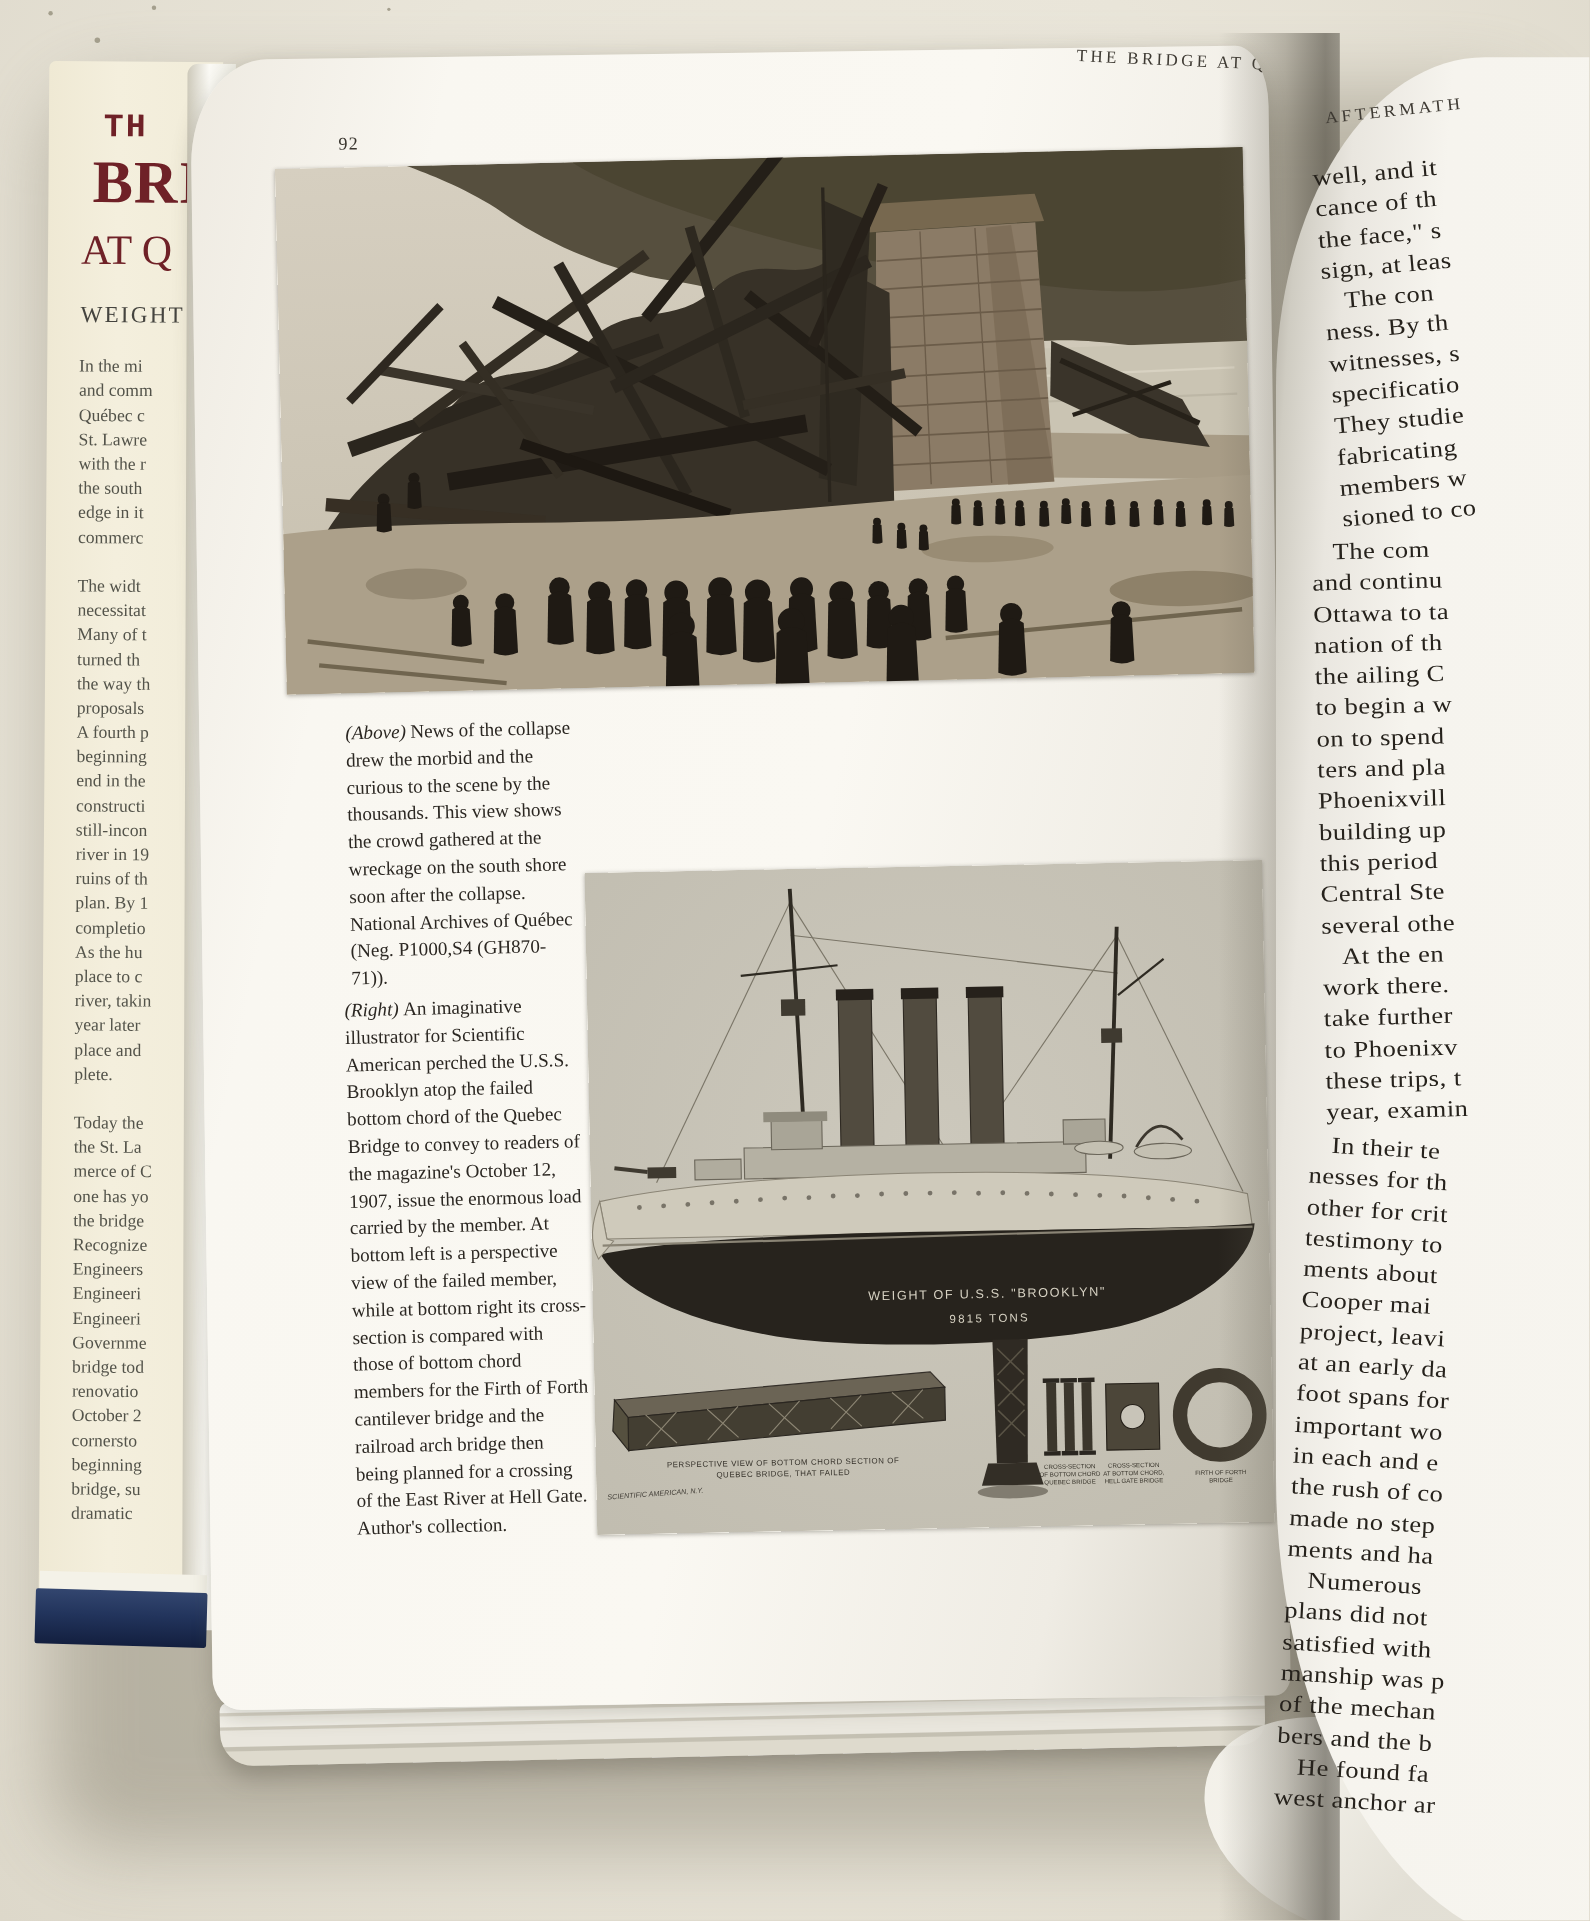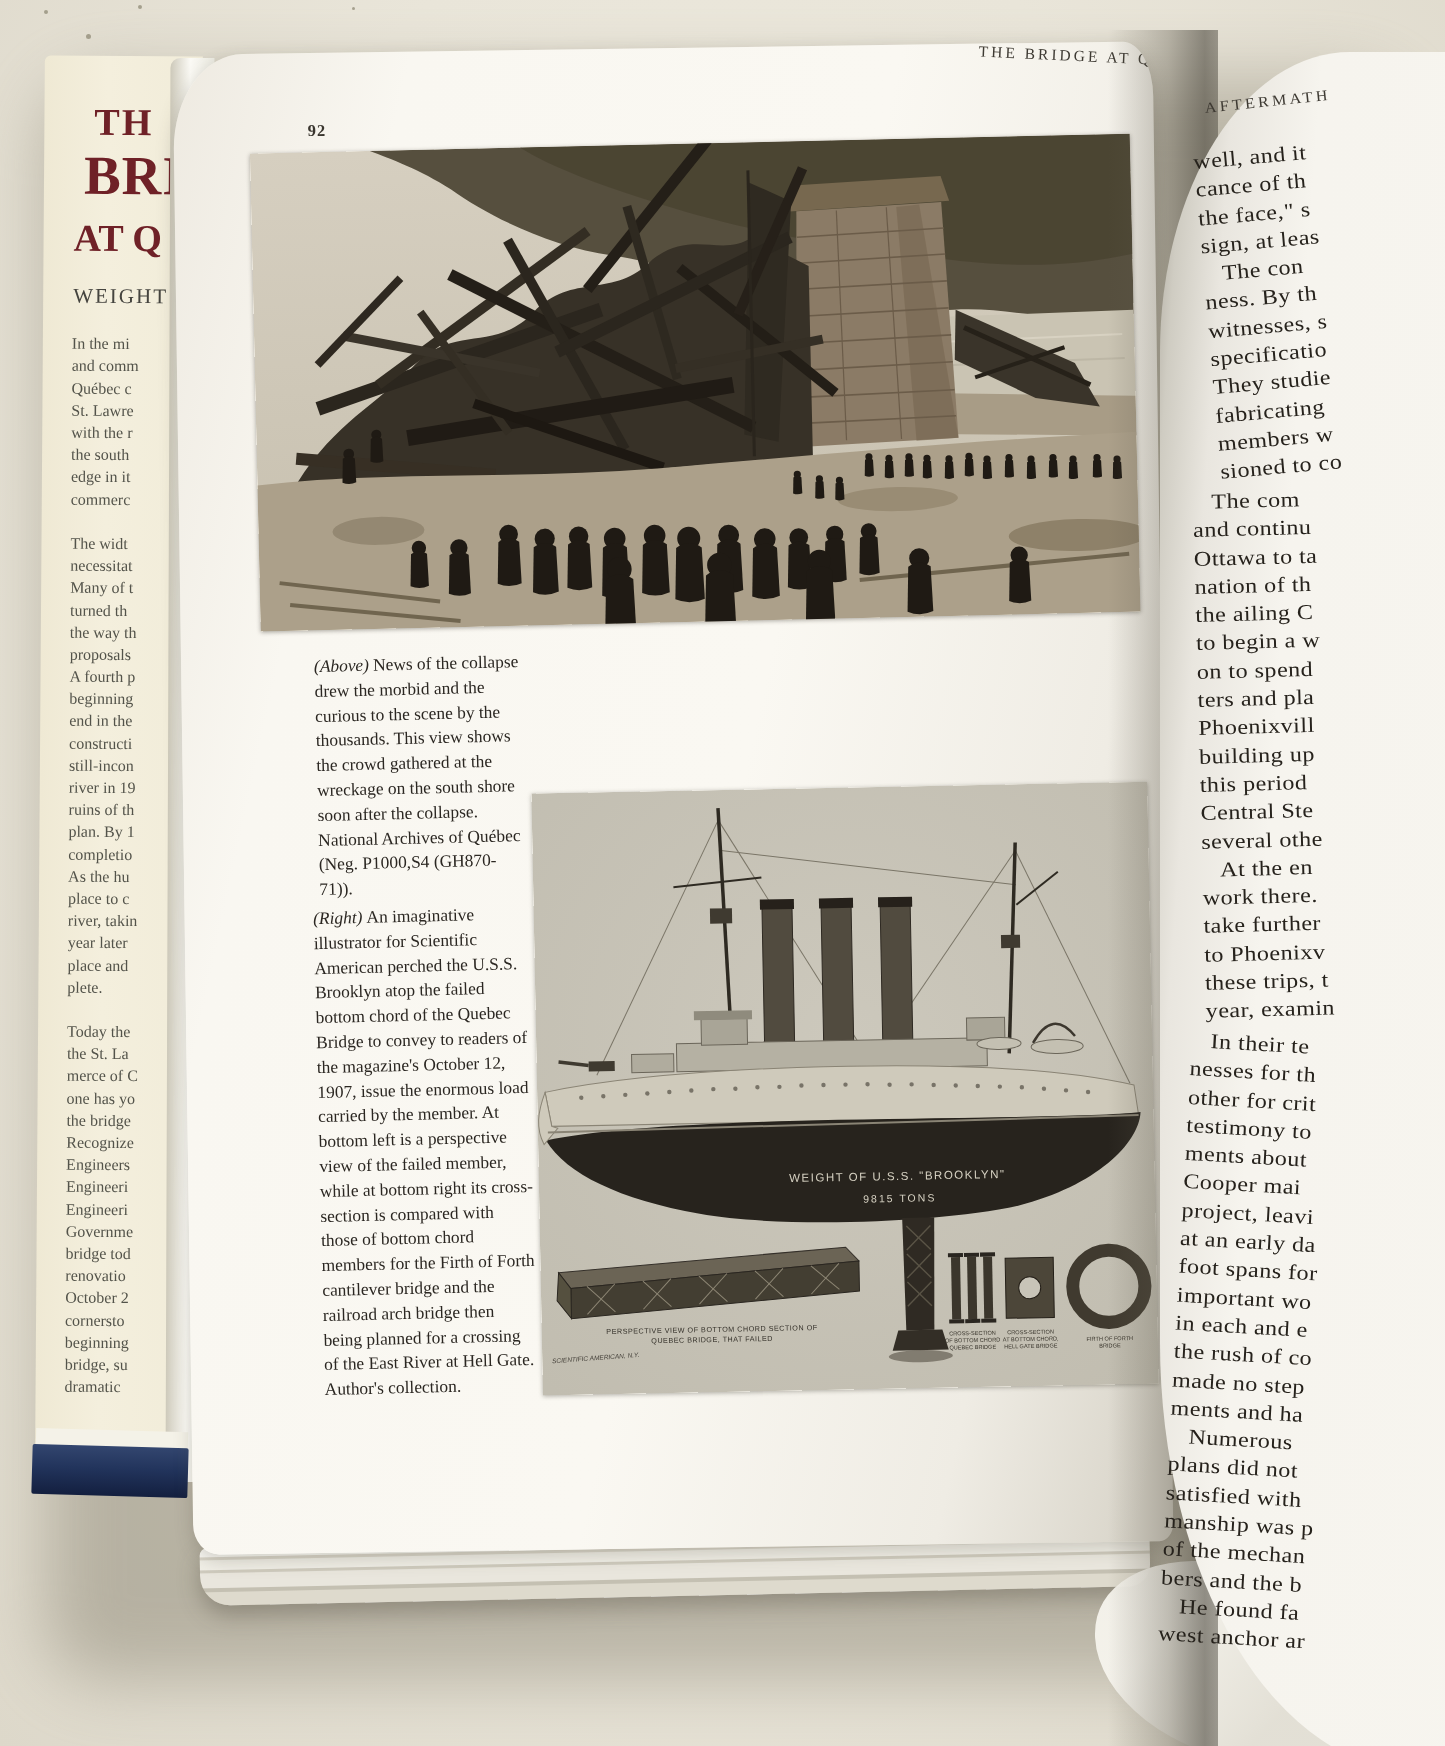--- a/index.html
+++ b/index.html
@@ -6,40 +6,40 @@
   body{background:#dcd7c9;font-family:"Liberation Serif", serif;}
   .frame{position:relative;width:1445px;height:1746px;overflow:hidden;
     background:radial-gradient(ellipse at 50% 40%, #efebe0 0%, #e9e5d9 55%, #ddd8ca 100%);}
   .speck{position:absolute;border-radius:50%;background:#8f8a76;opacity:.75;}
   .book-shadow{position:absolute;left:45px;top:80px;width:1360px;height:1600px;
     background:#837d6b;filter:blur(34px);opacity:.45;border-radius:60px;}
   
   .jacket{position:absolute;left:40px;top:56px;width:158px;height:1398px;overflow:hidden;
     background:linear-gradient(90deg,#efe9d4 0%,#f4efdd 40%,#f1ecd9 100%);
     transform:rotate(.4deg);border-radius:6px 0 0 10px;}
-  .j-t1{margin:44px 0 0 50px;font-size:38px;letter-spacing:2px;color:#6f2127;font-weight:bold;}
+  .j-t1{margin:44px 0 0 50px;font-size:30px;letter-spacing:2px;color:#6f2127;font-weight:bold;font-family:Liberation Mono, monospace;}
   .j-t2{margin:6px 0 0 40px;font-size:55px;letter-spacing:1px;color:#6f2127;font-weight:bold;line-height:.95;}
-  .j-t3{margin:14px 0 0 30px;font-size:38px;color:#6f2127;font-weight:bold;}
+  .j-t3{margin:14px 0 0 30px;font-size:38px;color:#6f2127;font-weight:normal;}
   .j-auth{margin:24px 0 0 30px;font-size:21px;letter-spacing:2px;color:#45443f;}
   .j-body{margin:24px 0 0 29px;font-size:16px;line-height:22.2px;color:#53534a;}
   .jl{white-space:pre;height:22.2px;overflow:hidden;}
   .page-sliver{position:absolute;left:168px;top:58px;width:44px;height:1424px;
     background:linear-gradient(90deg,#cdc9ba 0%,#fbfaf5 45%,#ecebe2 100%);
     border-radius:10px 0 0 16px;transform:rotate(.2deg);}
   .navy-strip{position:absolute;left:32px;top:1446px;width:156px;height:50px;
     background:linear-gradient(180deg,#33466f 0%,#22345c 45%,#131f3f 100%);
     transform:rotate(1.6deg);border-radius:2px;}
   .navy-top-edge{position:absolute;left:36px;top:1430px;width:152px;height:18px;
     background:#f4f2e8;transform:rotate(1.6deg);}
   
   .left-page{position:absolute;left:183px;top:48px;width:980px;height:1500px;overflow:hidden;
     background:linear-gradient(103deg,#eeeae1 0%,#f9f7f1 18%,#faf8f2 55%,#efece4 82%,#d9d5ca 97%);
     border-radius:70px 30px 14px 26px / 95px 55px 18px 30px;
     transform:rotate(-0.8deg);box-shadow:0 6px 18px rgba(80,74,60,.25);}
-  .pg-num{position:absolute;left:134px;top:68px;font-size:16.5px;color:#39352e;letter-spacing:1px;font-weight:bold;}
+  .pg-num{position:absolute;left:134px;top:68px;font-size:16.5px;color:#39352e;letter-spacing:1px;}
   .lp-head{position:absolute;left:806px;top:6px;font-size:15.5px;letter-spacing:3px;
     transform:rotate(3.4deg);color:#3e3a33;white-space:nowrap;}
   .photo-wreckage{position:absolute;left:78px;top:96px;width:880px;height:478px;
     transform:rotate(-0.5deg);box-shadow:0 1px 4px rgba(50,45,35,.4);}
   .photo-wreckage svg,.photo-ship svg{display:block;width:100%;height:100%;}
   .cap{position:absolute;font-size:17.4px;line-height:24.8px;color:#2b2722;transform:rotate(-0.6deg);}
   .cap .lead{font-style:italic;margin-right:4px;}
   .cap-above{left:134px;top:600px;width:208px;}
   .cap-right{left:131px;top:852px;width:214px;}
   .photo-ship{position:absolute;left:350px;top:742px;width:616px;height:602px;

